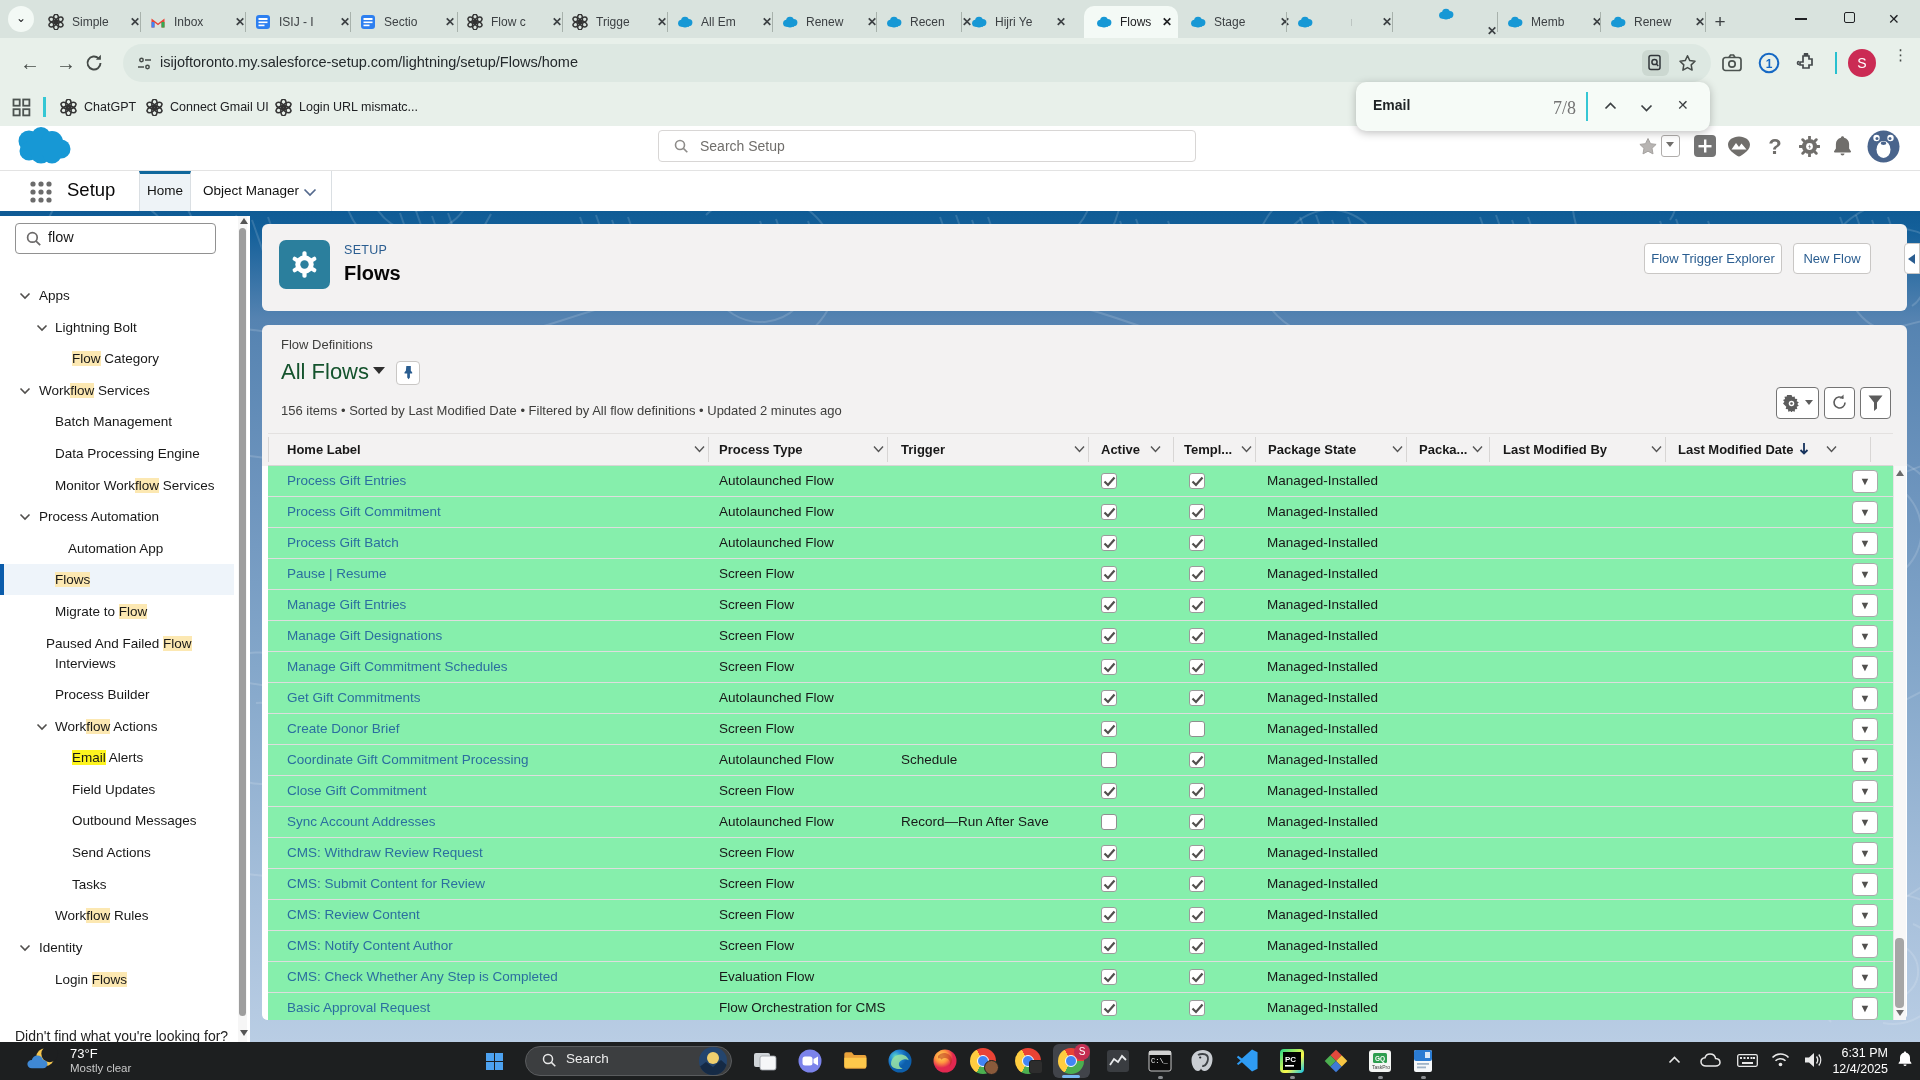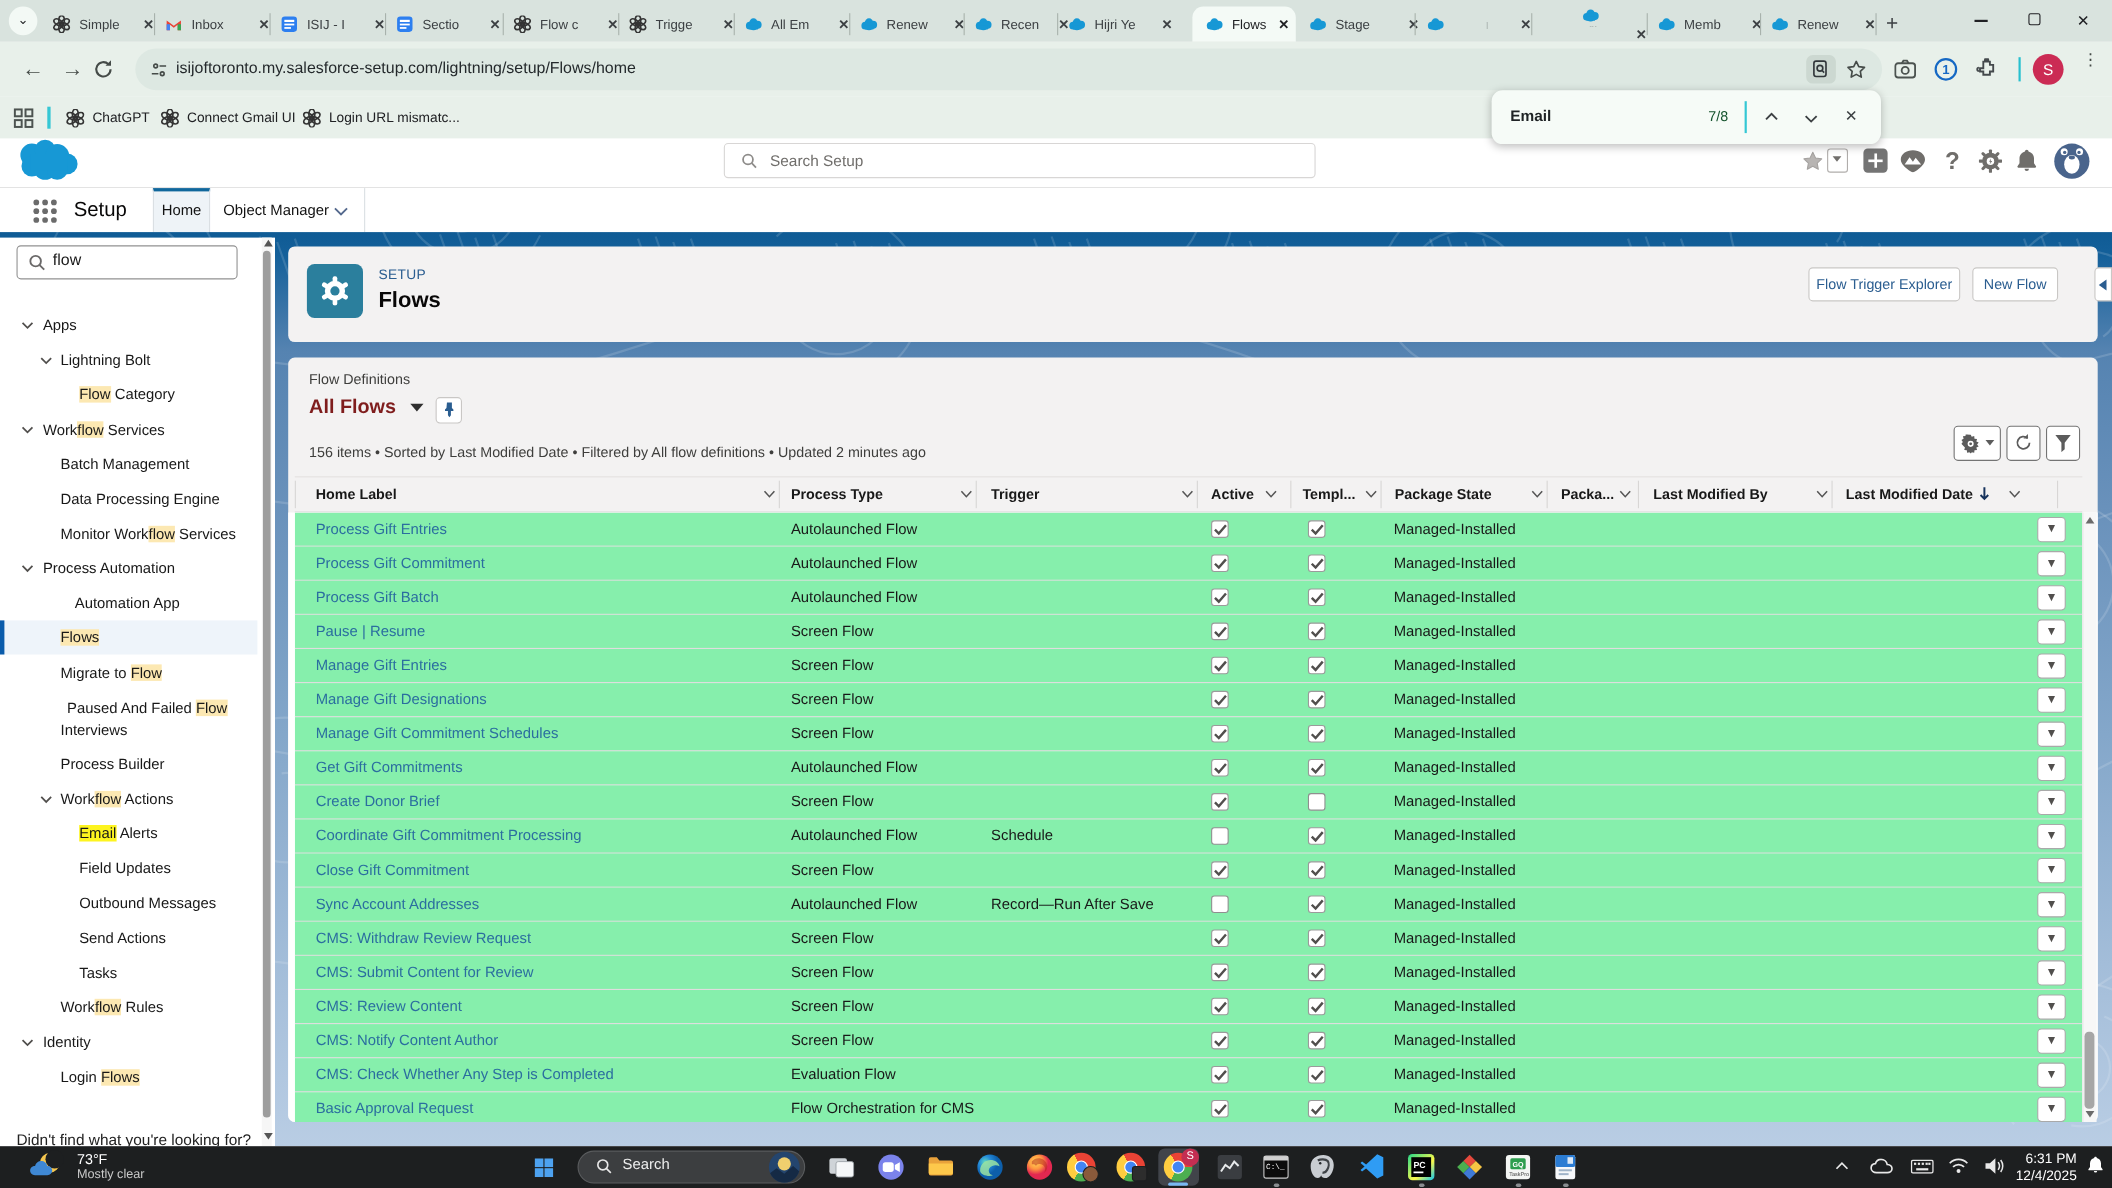--- a/index.html
+++ b/index.html
@@ -251,21 +251,21 @@
       <use href="#gpt"></use>
     </svg>ChatGPT</div>
 <div class="bmk abs" style="left:146px;top:98px;height:18px;"><svg width="17" height="17" viewBox="0 0 16 16" style="margin-right:7px;">
       <use href="#gpt"></use>
     </svg>Connect Gmail UI</div>
 <div class="bmk abs" style="left:275px;top:98px;height:18px;"><svg width="17" height="17" viewBox="0 0 16 16" style="margin-right:7px;">
       <use href="#gpt"></use>
     </svg>Login URL mismatc...</div>
 <div class="abs" style="left:1356px;top:82px;width:354px;height:49px;background:#f6fbf7;border-radius:10px;box-shadow:0 2px 8px rgba(0,0,0,0.25);z-index:50;"></div>
 <div class="abs" style="left:1373px;top:97px;font-size:14px;font-weight:bold;color:#1f2325;z-index:51;">Email</div>
-<div class="abs" style="left:1553px;top:98px;font-size:13px;color:#14532d;z-index:51;">7/8</div>
+<div class="abs" style="left:1553px;top:98px;font-size:18px;color:#737373;z-index:51;font-family:Liberation Serif, serif;">7/8</div>
 <div class="abs" style="left:1586px;top:92px;width:1.5px;height:29px;background:#35c7d4;z-index:51;"></div>
 <svg class="abs" style="left:1604px;top:102px;z-index:51;" width="13" height="8" viewBox="0 0 13 8">
     <path d="M1.5 6.5L6.5 1.5 11.5 6.5" stroke="#3c4043" stroke-width="1.7" fill="none"></path>
   </svg>
 <svg class="abs" style="left:1640px;top:104px;z-index:51;" width="13" height="8" viewBox="0 0 13 8">
     <path d="M1.5 1.5L6.5 6.5 11.5 1.5" stroke="#3c4043" stroke-width="1.7" fill="none"></path>
   </svg>
 <div class="abs" style="left:1677px;top:97px;color:#3c4043;font-size:14px;z-index:51;">✕</div>
 <div class="abs" style="left:0;top:126px;width:1920px;height:45px;background:#fff;"></div>
 <svg class="abs" style="left:15px;top:126px;" width="60" height="43" viewBox="0 0 60 43">
@@ -463,21 +463,21 @@
 <div class="treerow" style="top:533px;">
     <span style="position:absolute;left:68px;">Automation App</span>
   </div>
 <div class="treerow" style="top:564px;">
     <span style="position:absolute;left:55px;"><span class="hl">Flows</span></span>
   </div>
 <div class="treerow" style="top:596px;">
     <span style="position:absolute;left:55px;">Migrate to <span class="hl">Flow</span></span>
   </div>
 <div class="treerow" style="top:628px;">
-    <span style="position:absolute;left:61px;text-align:right;">Paused And Failed <span class="hl">Flow</span></span>
+    <span style="position:absolute;left:46px;text-align:right;">Paused And Failed <span class="hl">Flow</span></span>
   </div>
 <div class="treerow" style="top:648px;">
     <span style="position:absolute;left:55px;">Interviews</span>
   </div>
 <div class="treerow" style="top:679px;">
     <span style="position:absolute;left:55px;">Process Builder</span>
   </div>
 <div class="treerow" style="top:711px;">
     <svg style="position:absolute;left:36px;top:12px;" width="12" height="8" viewBox="0 0 12 8">
       <path d="M1.5 1.5L6 6l4.5-4.5" stroke="#514f4d" stroke-width="1.6" fill="none"></path>
@@ -529,21 +529,21 @@
     <circle cx="13.5" cy="13.5" r="4.2" fill="#2b7f9d"></circle>
   </svg>
 <div class="abs" style="left:344px;top:243px;font-size:12.5px;color:#2a5d90;letter-spacing:0.3px;">SETUP</div>
 <div class="abs" style="left:344px;top:262px;font-size:20px;font-weight:bold;color:#080707;">Flows</div>
 <div class="abs" style="left:1644px;top:243px;width:138px;height:31px;border:1px solid #c9c7c5;border-radius:4px;background:#fff;text-align:center;line-height:29px;font-size:13px;color:#2a5d90;">Flow Trigger Explorer</div>
 <div class="abs" style="left:1793px;top:243px;width:78px;height:31px;border:1px solid #c9c7c5;border-radius:4px;background:#fff;text-align:center;line-height:29px;font-size:13px;color:#2a5d90;">New Flow</div>
 <div class="abs" style="left:1904px;top:243px;width:16px;height:31px;background:#fff;border:1px solid #c9c7c5;border-radius:4px 0 0 4px;"></div>
 <div class="abs" style="left:1908px;top:254px;width:0;height:0;border-top:5px solid transparent;border-bottom:5px solid transparent;border-right:7px solid #2a5d90;"></div>
 <div class="abs" style="left:262px;top:325px;width:1645px;height:695px;background:#f3f2f2;border-radius:6px;"></div>
 <div class="abs" style="left:281px;top:337px;font-size:13px;color:#3e3e3c;">Flow Definitions</div>
-<div class="abs" style="left:281px;top:359px;font-size:18px;font-weight:bold;color:#7f1d1d;">All Flows</div>
+<div class="abs" style="left:281px;top:359px;font-size:22px;font-weight:normal;color:#14532d;">All Flows</div>
 <div class="abs" style="left:373px;top:367px;width:0;height:0;border-left:6.5px solid transparent;border-right:6.5px solid transparent;border-top:7.5px solid #2f2f2f;"></div>
 <div class="abs" style="left:396px;top:361px;width:24px;height:24px;border:1px solid #c9c7c5;border-radius:4px;background:#fff;"></div>
 <svg class="abs" style="left:402px;top:365px;" width="13" height="16" viewBox="0 0 13 16">
     <path fill="#2a5d90" d="M4 1h5v5.5l1.5 1.5v1.5H8V14l-1.5 1.8L5 14V9.5H2V8l1.5-1.5z" transform="scale(0.9) translate(0.8,0)"></path>
   </svg>
 <div class="abs" style="left:281px;top:403px;font-size:13px;color:#3e3e3c;">156 items • Sorted by Last Modified Date • Filtered by All flow definitions • Updated 2 minutes ago</div>
 <div class="abs" style="left:1776px;top:387px;width:43px;height:32px;border:1px solid #747474;border-radius:4px;background:#fff;"></div>
 <svg class="abs" style="left:1783px;top:395px;" width="17" height="17" viewBox="0 0 21 21">
     <path fill="#5c5c5c" d="M10.5 0l1.2 2.6 2.8-.8.3 2.9 2.9.3-.8 2.8 2.6 1.2-1.8 2.2 1.8 2.2-2.6 1.2.8 2.8-2.9.3-.3 2.9-2.8-.8-1.2 2.6-1.2-2.6-2.8.8-.3-2.9-2.9-.3.8-2.8L0 10.5l1.8-2.2L0 6.1l2.6-1.2-.8-2.8 2.9-.3.3-2.9 2.8.8z"></path>
     <circle cx="10.5" cy="10.5" r="3.4" fill="#fff"></circle>

